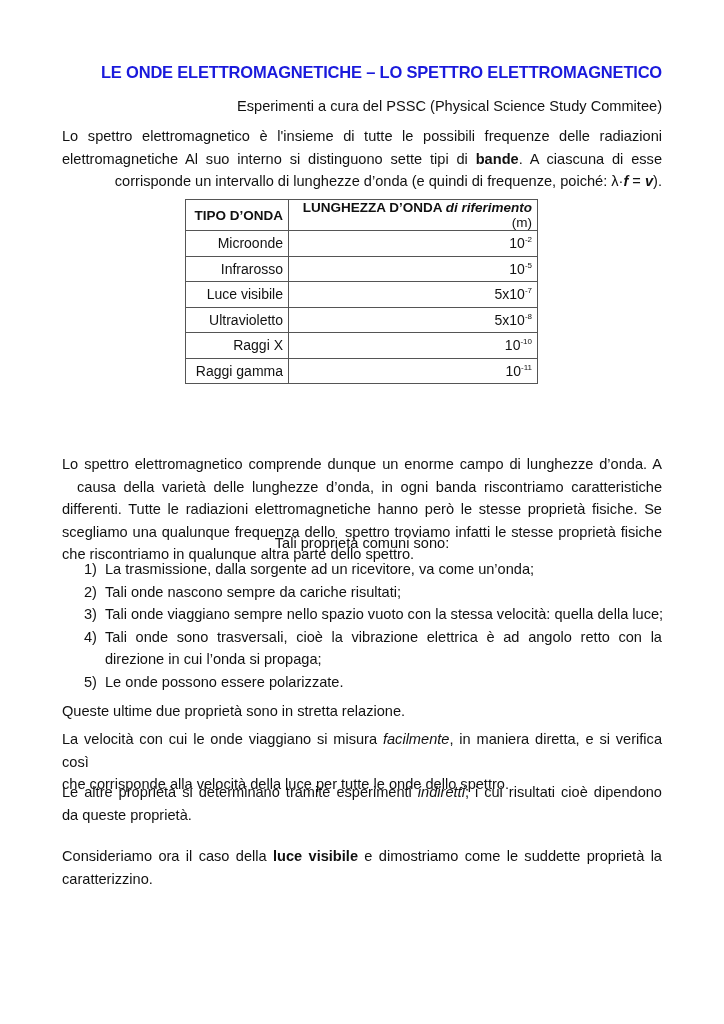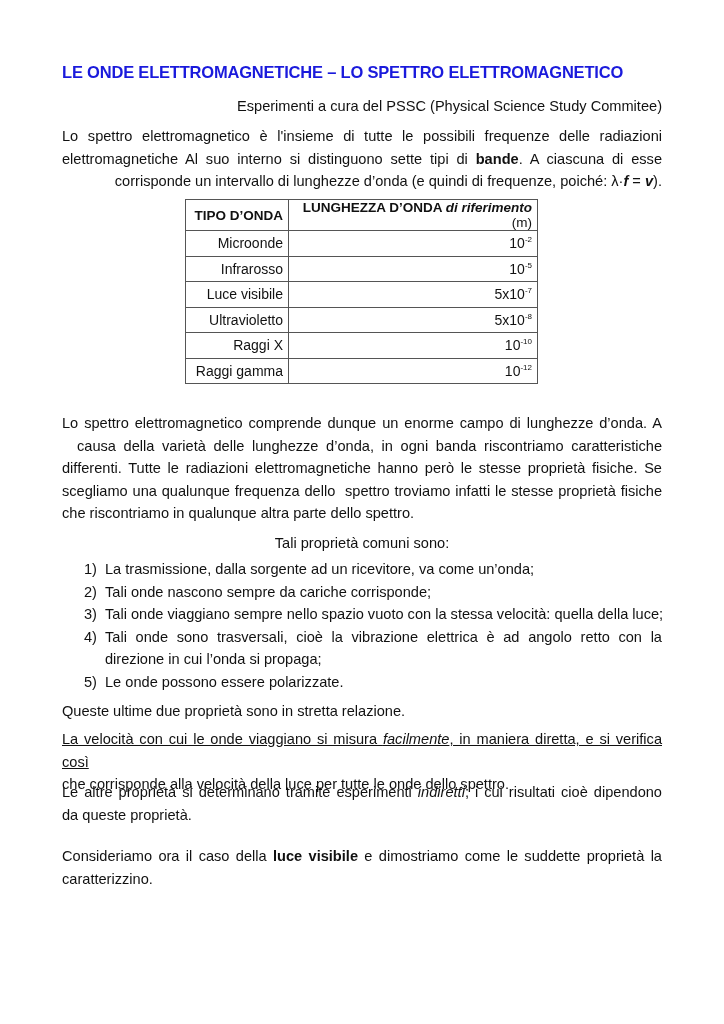--- a/index.html
+++ b/index.html
@@ -4,21 +4,21 @@
 <style>
   html, body { margin: 0; padding: 0; background: #ffffff; }
   body {
     width: 724px; height: 1024px; overflow: hidden; position: relative;
     font-family: "Liberation Sans", "DejaVu Sans", sans-serif;
     color: #111111;
   }
   .page { position: absolute; left: 62px; top: 0; width: 600px; }
   .title {
     position: absolute; left: 0; top: 63px; width: 600px;
-    text-align: left; color: #1a1adc; font-weight: bold;
+    text-align: right; color: #1a1adc; font-weight: bold;
     font-size: 16.5px; letter-spacing: -0.2px; white-space: nowrap;
   }
   .p {
     font-size: 14.6px; line-height: 22.5px; margin: 0;
     position: absolute; left: 0; width: 600px;
   }
   .justify { text-align: justify; text-align-last: left; }
   .center { text-align: center; }
   .nowrap { white-space: nowrap; text-align: right; }
   .p1 { top: 95px; }
@@ -90,63 +90,63 @@
         <tr>
           <td>Ultravioletto</td>
           <td><span>5x10</span><sup>-8</sup></td>
         </tr>
         <tr>
           <td>Raggi X</td>
           <td><span>10</span><sup>-10</sup></td>
         </tr>
         <tr>
           <td>Raggi gamma</td>
-          <td><span>10</span><sup>-12</sup></td>
+          <td><span>10</span><sup>-11</sup></td>
         </tr>
       </tbody>
   </table>
 
   <p class="p p3">
-    <span class="line" style="text-align: justify; text-align-last: justify;">Lo spettro elettromagnetico comprende dunque un enorme campo di lunghezze d’onda. A</span>
+    <span class="line" style="text-align: justify; text-align-last: justify; margin-top: 41px;">Lo spettro elettromagnetico comprende dunque un enorme campo di lunghezze d’onda. A</span>
     <span class="line" style="text-align: justify; text-align-last: justify; margin-left: 15px;">causa della varietà delle lunghezze d’onda, in ogni banda riscontriamo caratteristiche</span>
     <span class="line" style="text-align: justify; text-align-last: justify;">differenti. Tutte le radiazioni elettromagnetiche hanno però le stesse proprietà fisiche. Se</span>
     <span class="line" style="text-align: justify; text-align-last: justify; white-space: pre;">scegliamo una qualunque frequenza dello  spettro troviamo infatti le stesse proprietà fisiche</span>
     <span class="line">che riscontriamo in qualunque altra parte dello spettro.</span>
   </p>
 
   <p class="p p4 center">Tali proprietà comuni sono:</p>
 
   <ol class="props">
     <li>
         <span class="num">1)</span>
         <span class="txt">La trasmissione, dalla sorgente ad un ricevitore, va come un’onda;</span>
       </li>
     <li>
         <span class="num">2)</span>
-        <span class="txt">Tali onde nascono sempre da cariche corrisponde;</span>
+        <span class="txt">Tali onde nascono sempre da cariche risultati;</span>
       </li>
     <li>
         <span class="num">3)</span>
         <span class="txt nowrap">Tali onde viaggiano sempre nello spazio vuoto con la stessa velocità: quella della luce;</span>
       </li>
     <li>
         <span class="num">4)</span>
         <span class="txt" style="text-align: justify; text-align-last: justify;">Tali onde sono trasversali, cioè la vibrazione elettrica è ad angolo retto con la</span>
         <span class="txt">direzione in cui l’onda si propaga;</span>
       </li>
     <li>
         <span class="num">5)</span>
         <span class="txt">Le onde possono essere polarizzate.</span>
       </li>
   </ol>
 
   <p class="p p5">Queste ultime due proprietà sono in stretta relazione.</p>
 
   <p class="p p6">
-    <span class="line nowrap" style="text-align: justify; text-align-last: justify; white-space: normal; text-decoration: underline;"><span>La velocità con cui le onde viaggiano si misura </span><i>facilmente</i><span>, in maniera diretta, e si verifica così</span></span>
+    <span class="line nowrap" style="text-align: justify; text-align-last: justify; white-space: normal;"><span>La velocità con cui le onde viaggiano si misura </span><i>facilmente</i><span>, in maniera diretta, e si verifica così</span></span>
     <span class="line">che corrisponde alla velocità della luce per tutte le onde dello spettro.</span>
   </p>
 
   <p class="p p7">
     <span class="line" style="text-align: justify; text-align-last: justify;"><span>Le altre proprietà si determinano tramite esperimenti </span><i>indiretti</i><span>; i cui risultati cioè dipendono</span></span>
     <span class="line">da queste proprietà.</span>
   </p>
 
   <p class="p p8">
     <span class="line" style="text-align: justify; text-align-last: justify; margin-top: 12px;"><span>Consideriamo ora il caso della </span><b>luce visibile</b><span> e dimostriamo come le suddette proprietà la</span></span>

